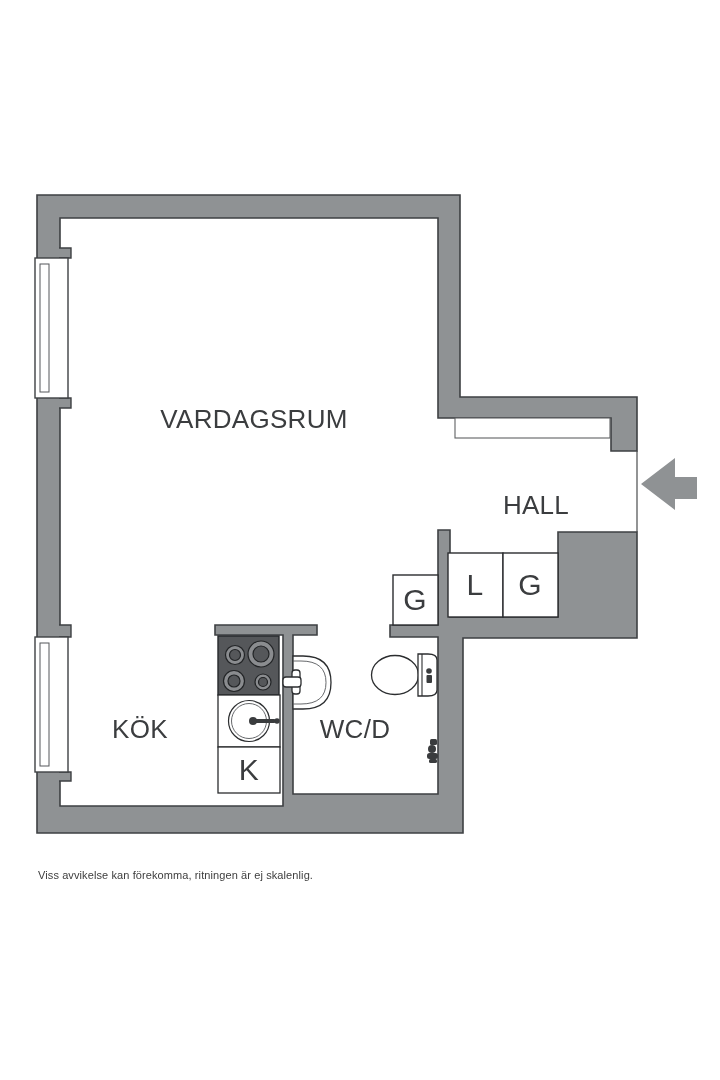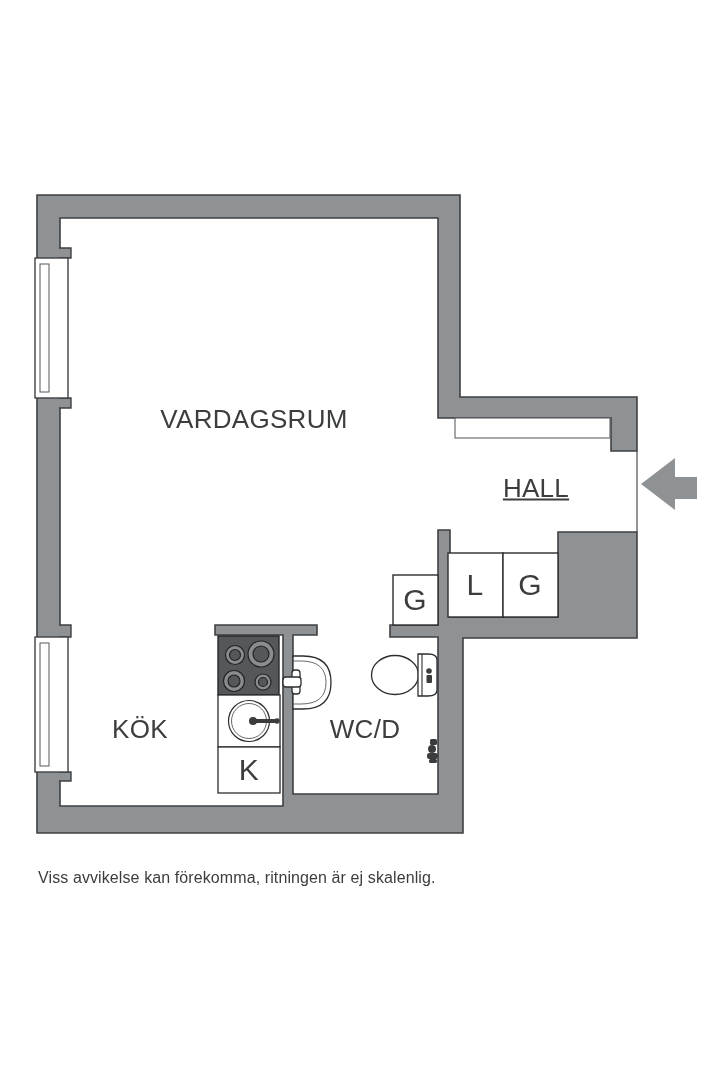--- a/index.html
+++ b/index.html
@@ -22,21 +22,21 @@
     transform:translate(-50%,-50%);
     color:#3b3d3f;
     white-space:nowrap;
     letter-spacing:0.3px;
   }
   .room-lbl{font-size:26px;}
   .unit-lbl{font-size:30px;}
   .footer-note{
     position:absolute;
     left:38px;top:869px;
-    font-size:16px;
+    font-size:11px;
     color:#3d3d3d;
     letter-spacing:0.1px;
   }
 </style>
 </head>
 <body>
 
 <div id="stage">
 
   <svg id="plan-svg" width="720" height="1080" viewBox="0 0 720 1080">
@@ -109,25 +109,25 @@
     <g>
       <rect x="430" y="739" width="7" height="6" rx="1.5" class="dark"></rect>
       <circle cx="432" cy="749" r="4" class="dark"></circle>
       <rect x="427" y="753" width="11" height="6" rx="2.5" class="dark"></rect>
       <rect x="429" y="759" width="8" height="4" rx="1.5" class="dark"></rect>
     </g>
   </svg>
 
   <div class="lbl room-lbl" style="left:254px;top:419px;">VARDAGSRUM</div>
 
-  <div class="lbl room-lbl" style="left:536px;top:488px;text-decoration:underline;">HALL</div>
+  <div class="lbl room-lbl" style="left:536px;top:505px;">HALL</div>
 
   <div class="lbl room-lbl" style="left:140px;top:729px;text-align:right;">KÖK</div>
 
-  <div class="lbl room-lbl" style="left:365px;top:729px;">WC/D</div>
+  <div class="lbl room-lbl" style="left:355px;top:729px;">WC/D</div>
 
   <div class="lbl unit-lbl" style="left:415px;top:600px;">G</div>
 
   <div class="lbl unit-lbl" style="left:475px;top:585px;">L</div>
 
   <div class="lbl unit-lbl" style="left:530px;top:585px;">G</div>
 
   <div class="lbl unit-lbl" style="left:249px;top:770px;">K</div>
 
   <div class="footer-note">Viss avvikelse kan förekomma, ritningen är ej skalenlig.</div>

